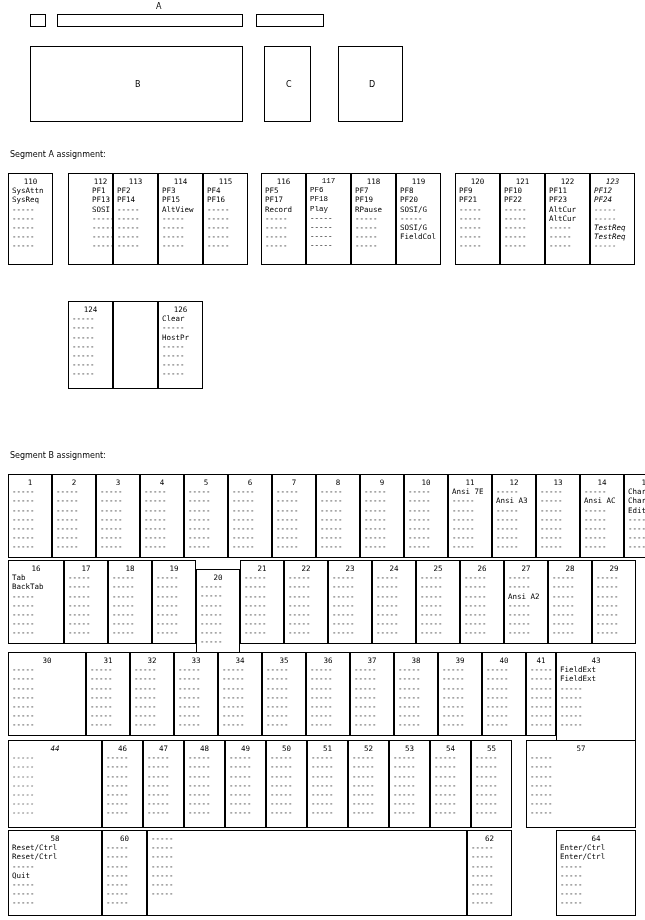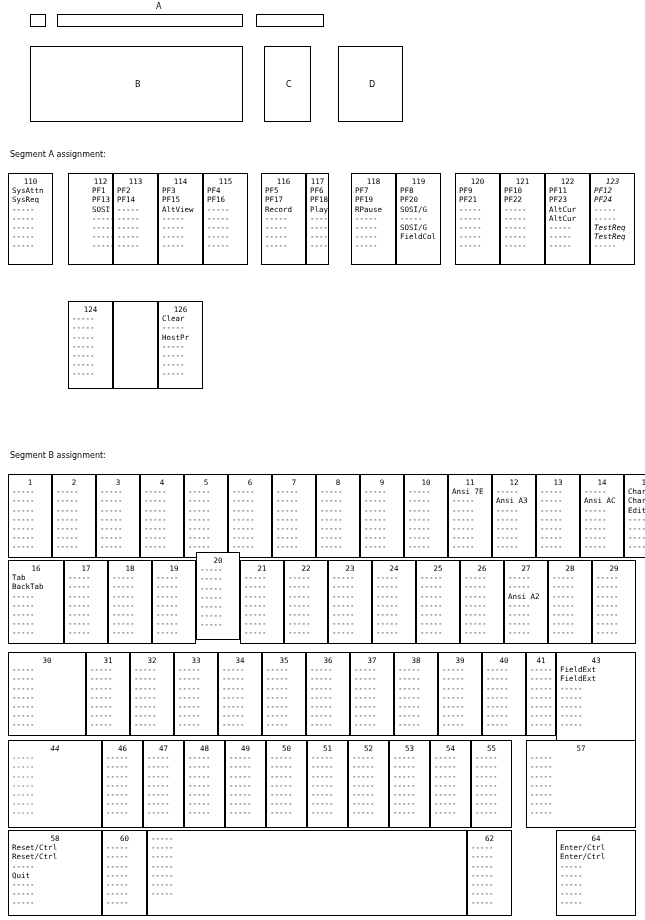--- a/index.html
+++ b/index.html
@@ -136,21 +136,21 @@
     <div class="cell" style="left: 261px; top: 173px; width: 45px; height: 92px;">
       <span class="num">116</span>
       <span class="ln">PF5</span>
       <span class="ln">PF17</span>
       <span class="ln">Record</span>
       <span class="ln">-----</span>
       <span class="ln">-----</span>
       <span class="ln">-----</span>
       <span class="ln">-----</span>
     </div>
-    <div class="cell" style="left: 306px; top: 173px; width: 23px; height: 92px;">
+    <div class="cell" style="left: 306px; top: 173px; width: 45px; height: 92px; font-family: Liberation Mono, monospace;">
       <span class="num">117</span>
       <span class="ln">PF6</span>
       <span class="ln">PF18</span>
       <span class="ln">Play</span>
       <span class="ln">-----</span>
       <span class="ln">-----</span>
       <span class="ln">-----</span>
       <span class="ln">-----</span>
     </div>
     <div class="cell" style="left: 351px; top: 173px; width: 45px; height: 92px;">
@@ -430,21 +430,21 @@
     <div class="cell" style="left: 152px; top: 560px; width: 44px; height: 84px;">
       <span class="num">19</span>
       <span class="ln">-----</span>
       <span class="ln">-----</span>
       <span class="ln">-----</span>
       <span class="ln">-----</span>
       <span class="ln">-----</span>
       <span class="ln">-----</span>
       <span class="ln">-----</span>
     </div>
-    <div class="cell" style="left: 196px; top: 552px; width: 44px; height: 88px;">
+    <div class="cell" style="left: 196px; top: 569px; width: 44px; height: 88px;">
       <span class="num">20</span>
       <span class="ln">-----</span>
       <span class="ln">-----</span>
       <span class="ln">-----</span>
       <span class="ln">-----</span>
       <span class="ln">-----</span>
       <span class="ln">-----</span>
       <span class="ln">-----</span>
     </div>
     <div class="cell" style="left: 240px; top: 560px; width: 44px; height: 84px;">

